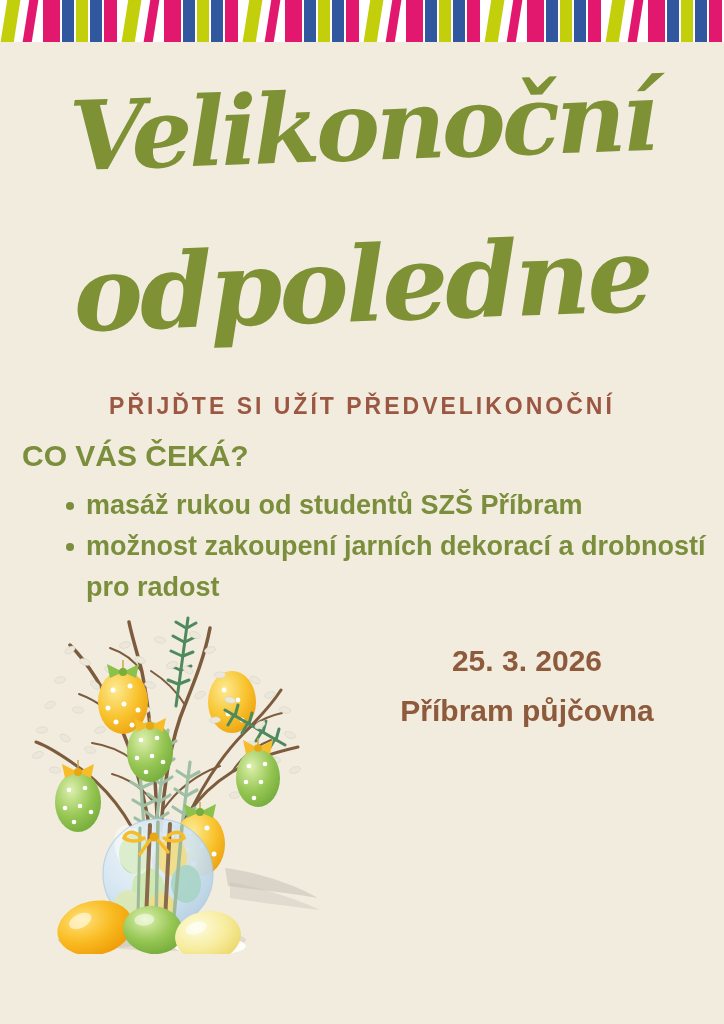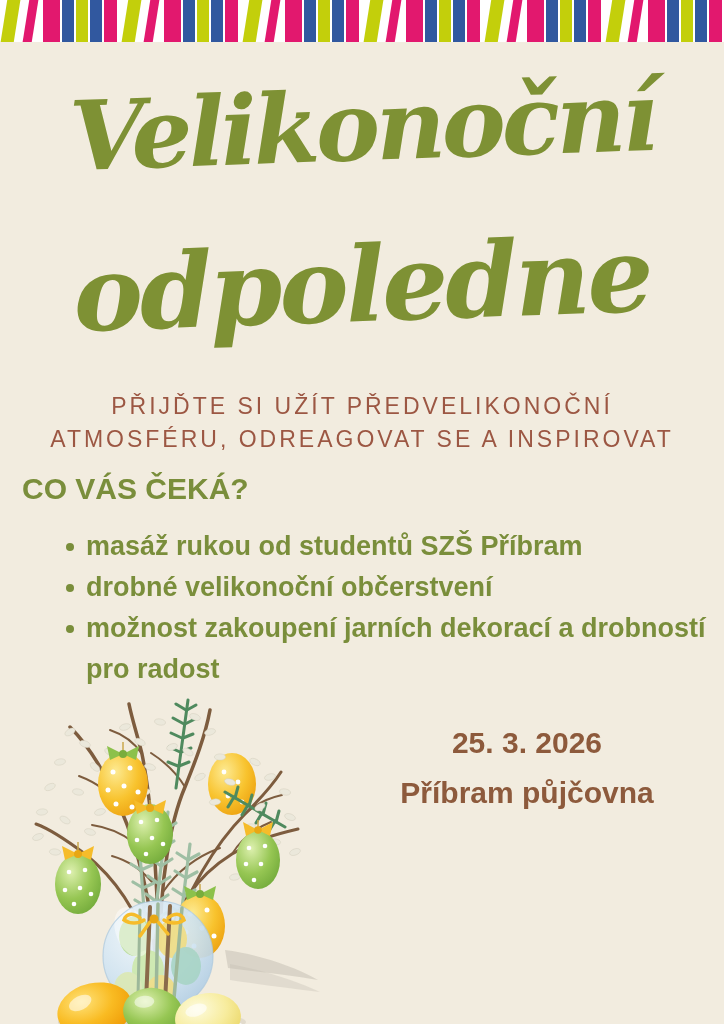--- a/index.html
+++ b/index.html
@@ -23,31 +23,31 @@
     font-weight:bold;
     line-height:158px;
   }
   .title .l1{font-size:96px;letter-spacing:-4px;display:block;transform:rotate(-2deg);}
   .title .l2{font-size:104px;letter-spacing:-3px;display:block;transform:rotate(-2deg);}
   
   .subtitle{
     margin-top:26px;
     text-align:center;
     color:#9c5743;
-    font-weight:normal;
+    font-weight:bold;
     font-size:23px;
     letter-spacing:3px;
     line-height:33px;
   }
   
   .program{margin:16px 10px 0 22px;color:#7a8e3b;}
   .program h2{
     margin:0;font-size:30px;font-weight:bold;letter-spacing:0px;color:#7a8e3b;
   }
-  .program ul{list-style:none;margin:20px 0 0 0;padding:0 0 0 44px;}
+  .program ul{list-style:none;margin:12px 0 0 0;padding:0 0 0 44px;}
   .program li{
     position:relative;
     font-size:27px;font-weight:bold;line-height:41px;
     padding-left:20px;
   }
   .program li::before{
     content:"";
     position:absolute;left:0;top:17px;
     width:8px;height:8px;border-radius:50%;
     background:#7a8e3b;
@@ -87,28 +87,26 @@
     <rect width="724" height="42" fill="url(#stripes)"></rect>
   </svg>
 
   <div class="title">
     <span class="l1">Velikonoční</span>
     <span class="l2">odpoledne</span>
   </div>
 
   <div class="subtitle">
     <div>PŘIJĎTE SI UŽÍT PŘEDVELIKONOČNÍ</div>
-    <div>ATMOSFÉRU, ODREAGOVAT SE A INSPIROVAT</div>
   </div>
 
   <div class="program">
     <h2>CO VÁS ČEKÁ?</h2>
     <ul>
         <li>masáž rukou od studentů SZŠ Příbram</li>
-        <li>drobné velikonoční občerstvení</li>
         <li>možnost zakoupení jarních dekorací a drobností pro radost</li>
       </ul>
   </div>
 
   <div class="bottom">
 
     <svg class="illustration" xmlns="http://www.w3.org/2000/svg" viewBox="0 0 330 344">
       <defs>
         <radialGradient id="gYel" cx="35%" cy="30%" r="75%">
           <stop offset="0%" stop-color="#fdea92"></stop>

